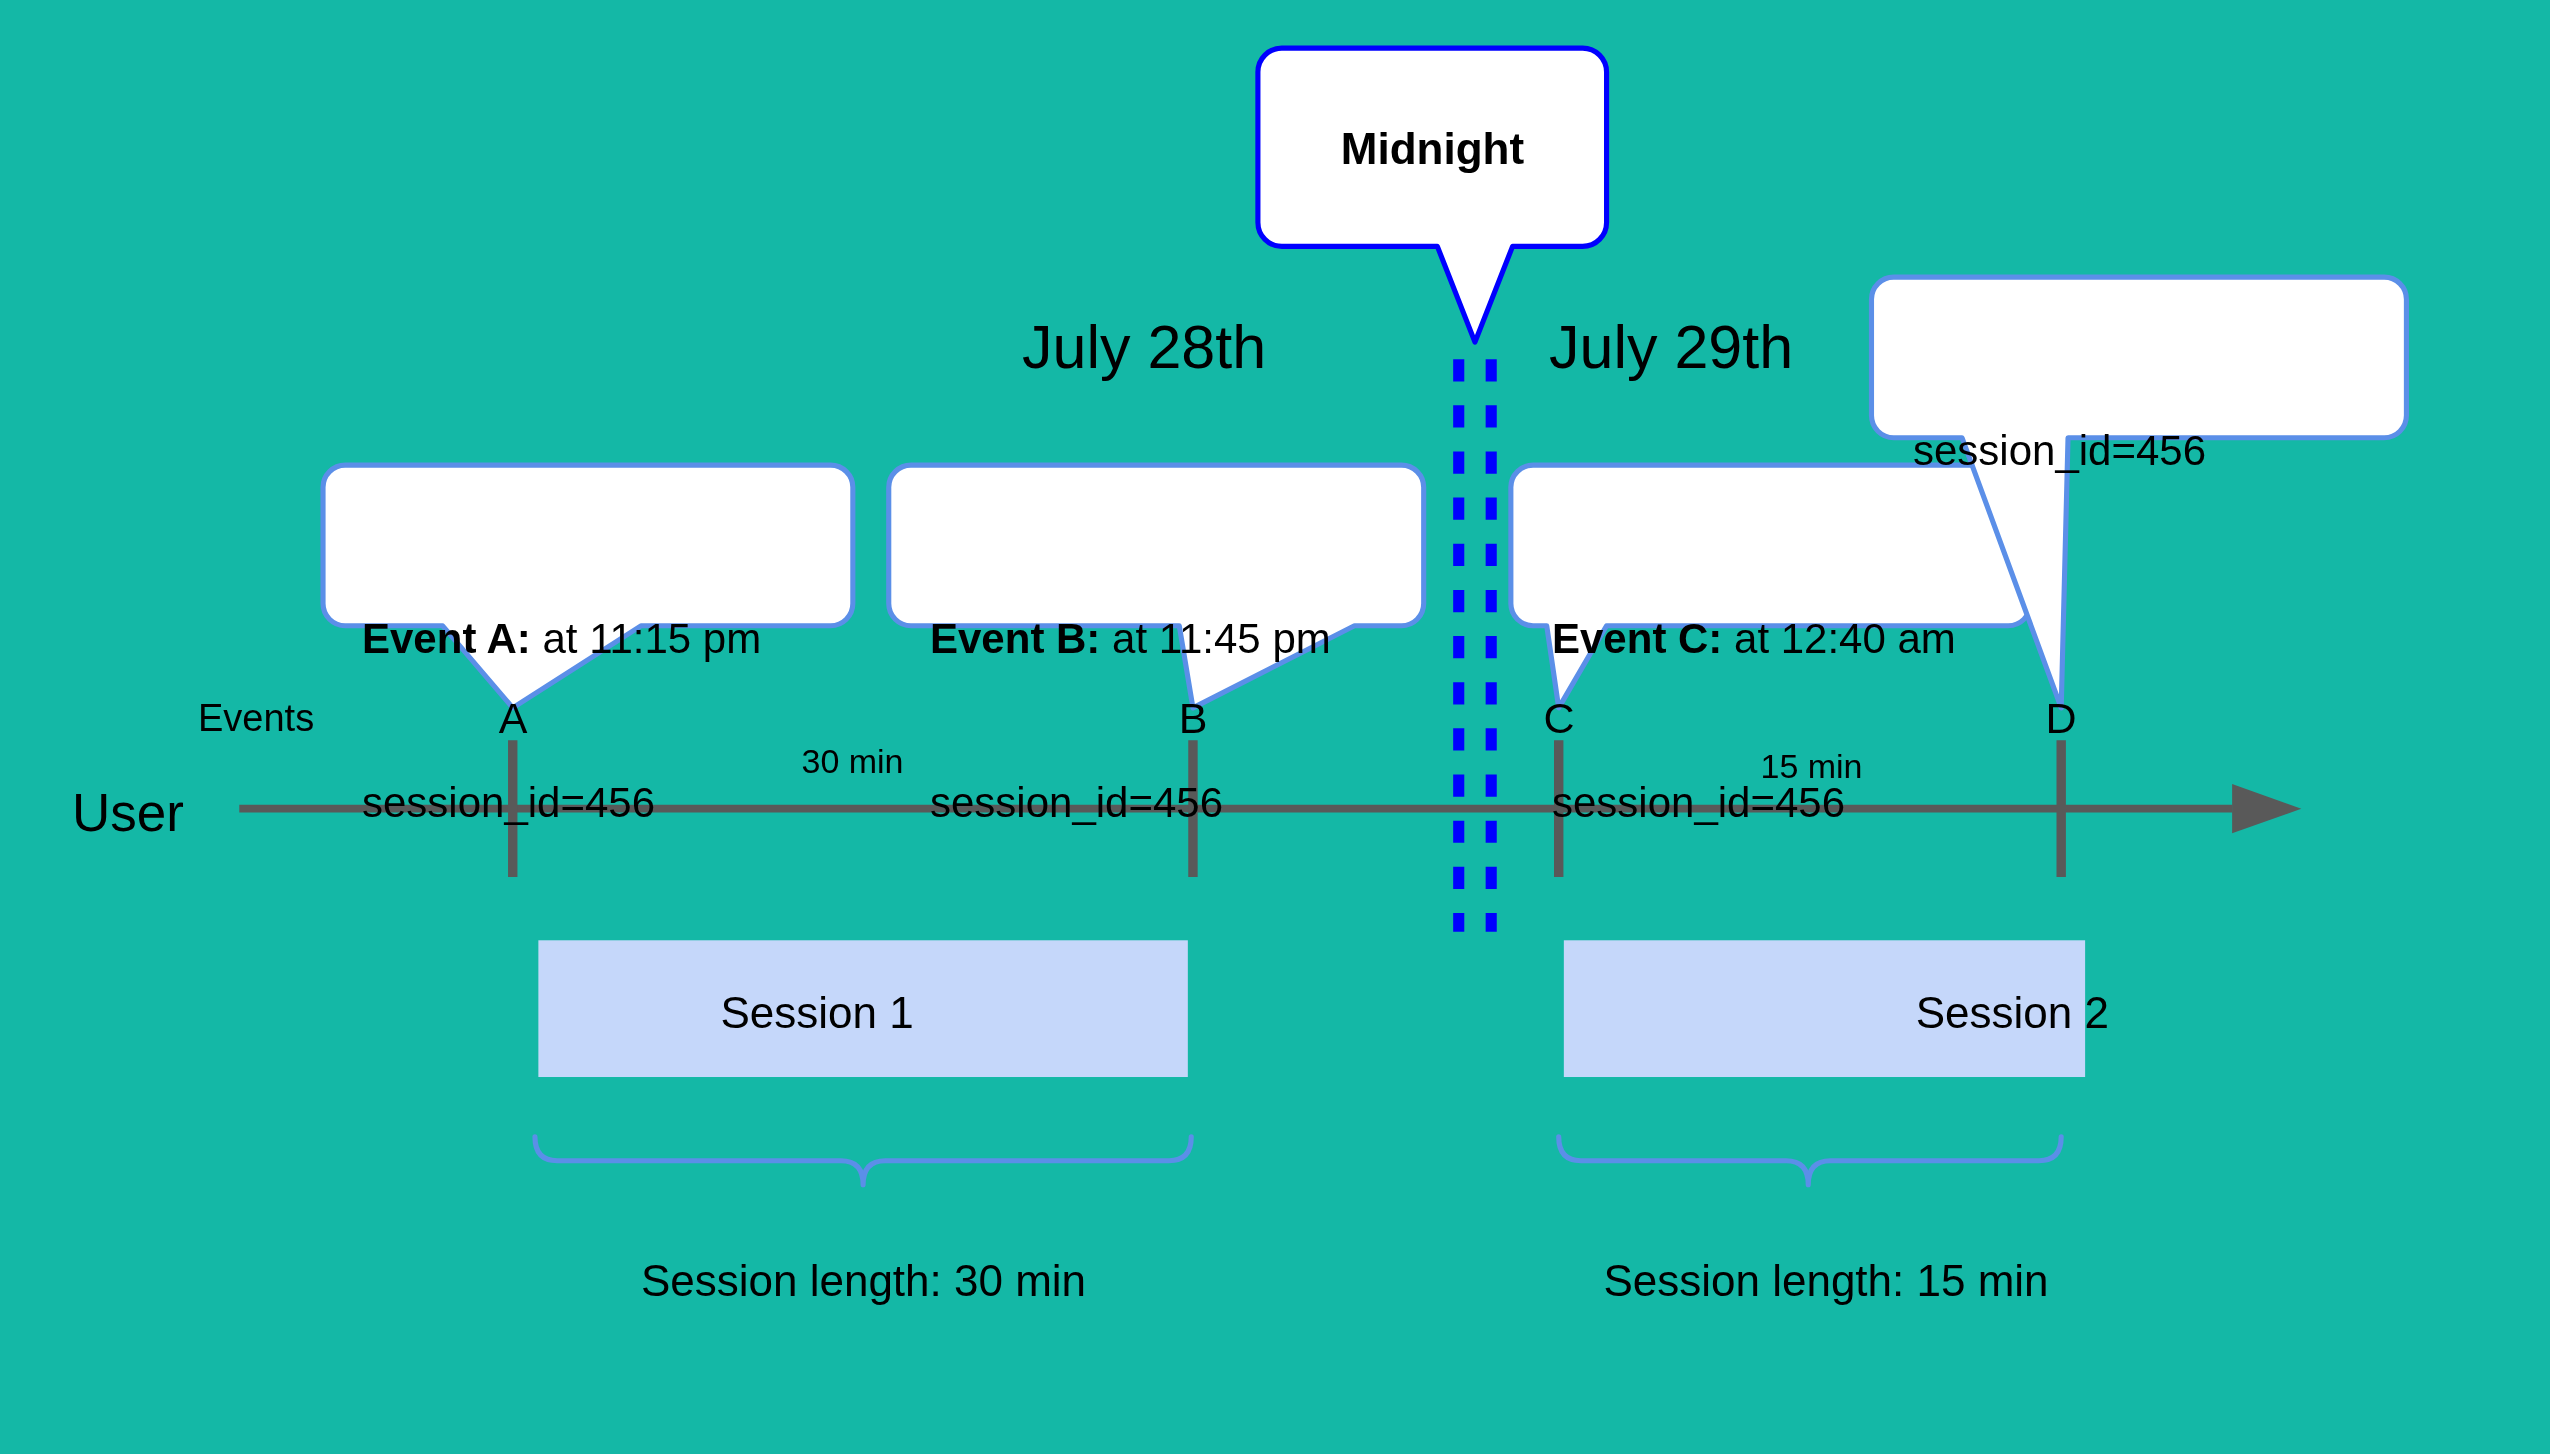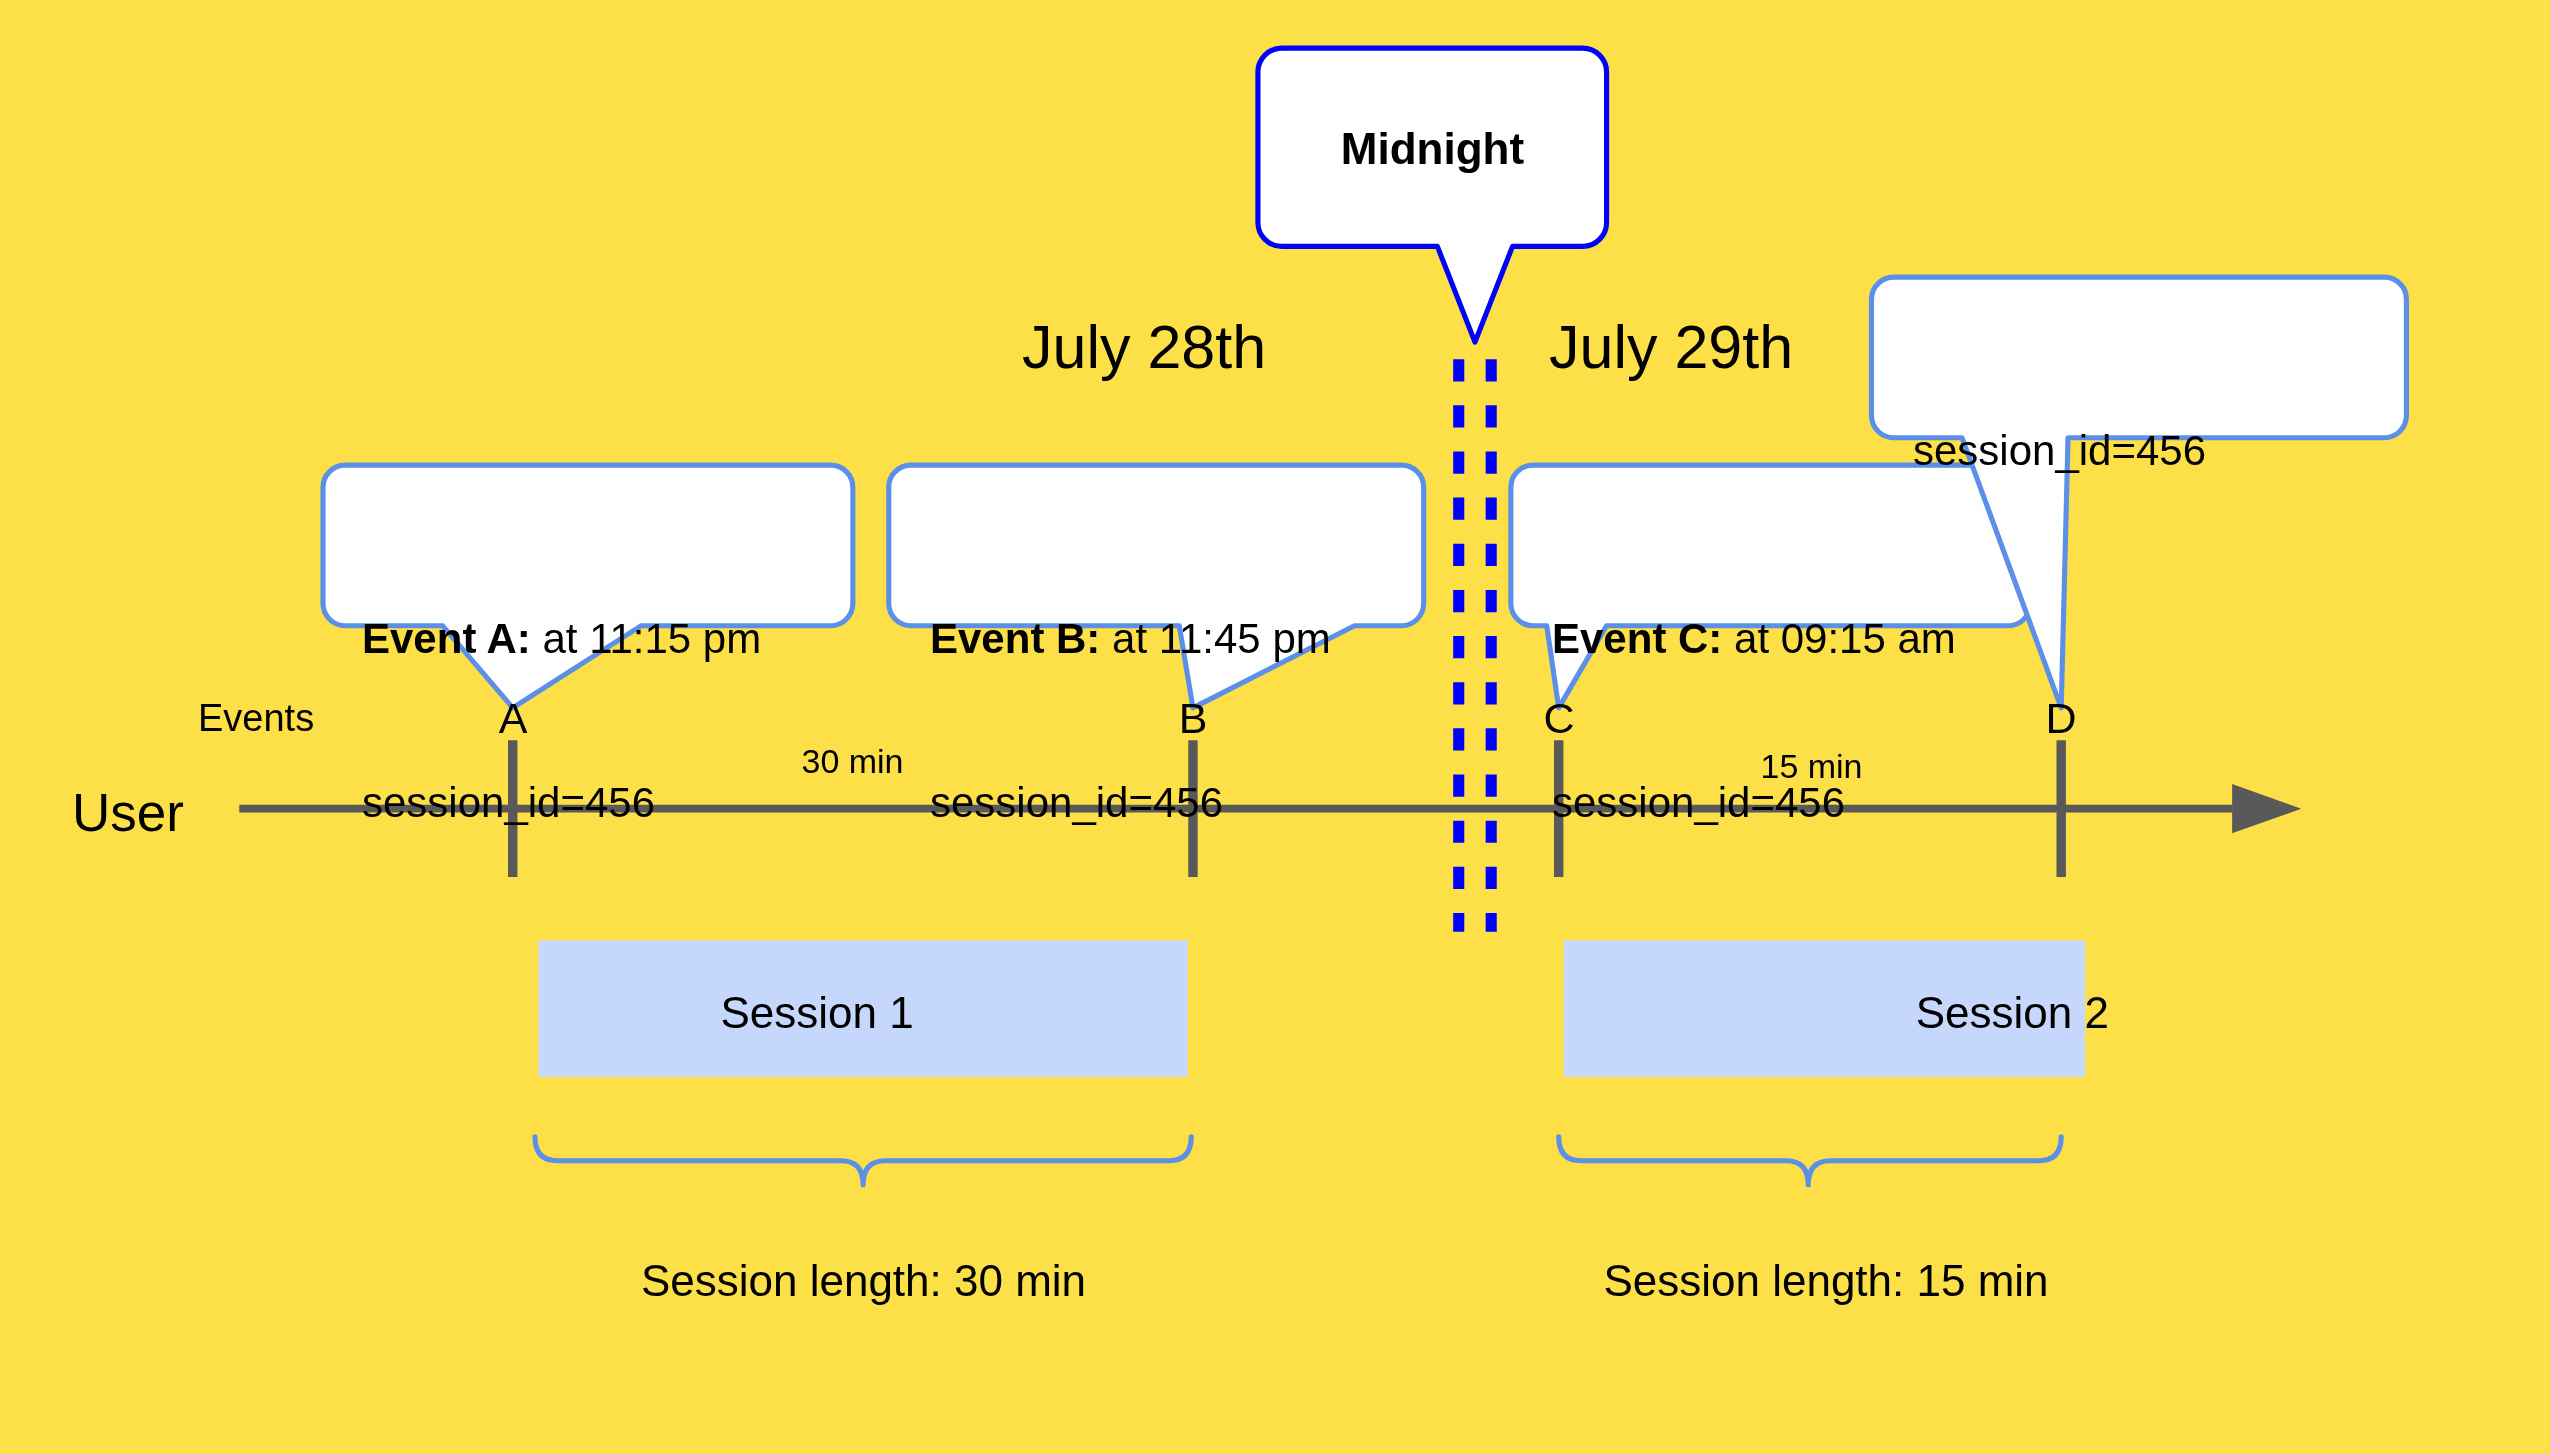--- a/index.html
+++ b/index.html
@@ -8,21 +8,21 @@
     background: #ffffff;
   }
   body {
     font-family: "Liberation Sans", sans-serif;
     color: #000000;
   }
   #canvas {
     position: relative;
     width: 2550px;
     height: 1455px;
-    background: #fde047;
+    background: #14b8a6;
     overflow: hidden;
   }
   #vec {
     position: absolute;
     left: 0; top: 0;
     width: 2550px;
     height: 1455px;
   }
   .lbl {
     position: absolute;
@@ -177,21 +177,21 @@
     <div><b>Event A:</b><span> at 11:15 pm</span></div>
     <div>session_id=456</div>
   </div>
 
   <div class="callout-text" style="left:930px; top:503px;">
     <div><b>Event B:</b><span> at 11:45 pm</span></div>
     <div>session_id=456</div>
   </div>
 
   <div class="callout-text" style="left:1552px; top:503px;">
-    <div><b>Event C:</b><span> at 09:15 am</span></div>
+    <div><b>Event C:</b><span> at 12:40 am</span></div>
     <div>session_id=456</div>
   </div>
 
   <div class="callout-text" style="left:1913px; top:315px;">
     <div>session_id=456</div>
   </div>
 
   <div class="lbl row-name" style="left:198px; top:694px;">Events</div>
   <div class="lbl axis-name" style="left:72px; top:779px;">User</div>
 

